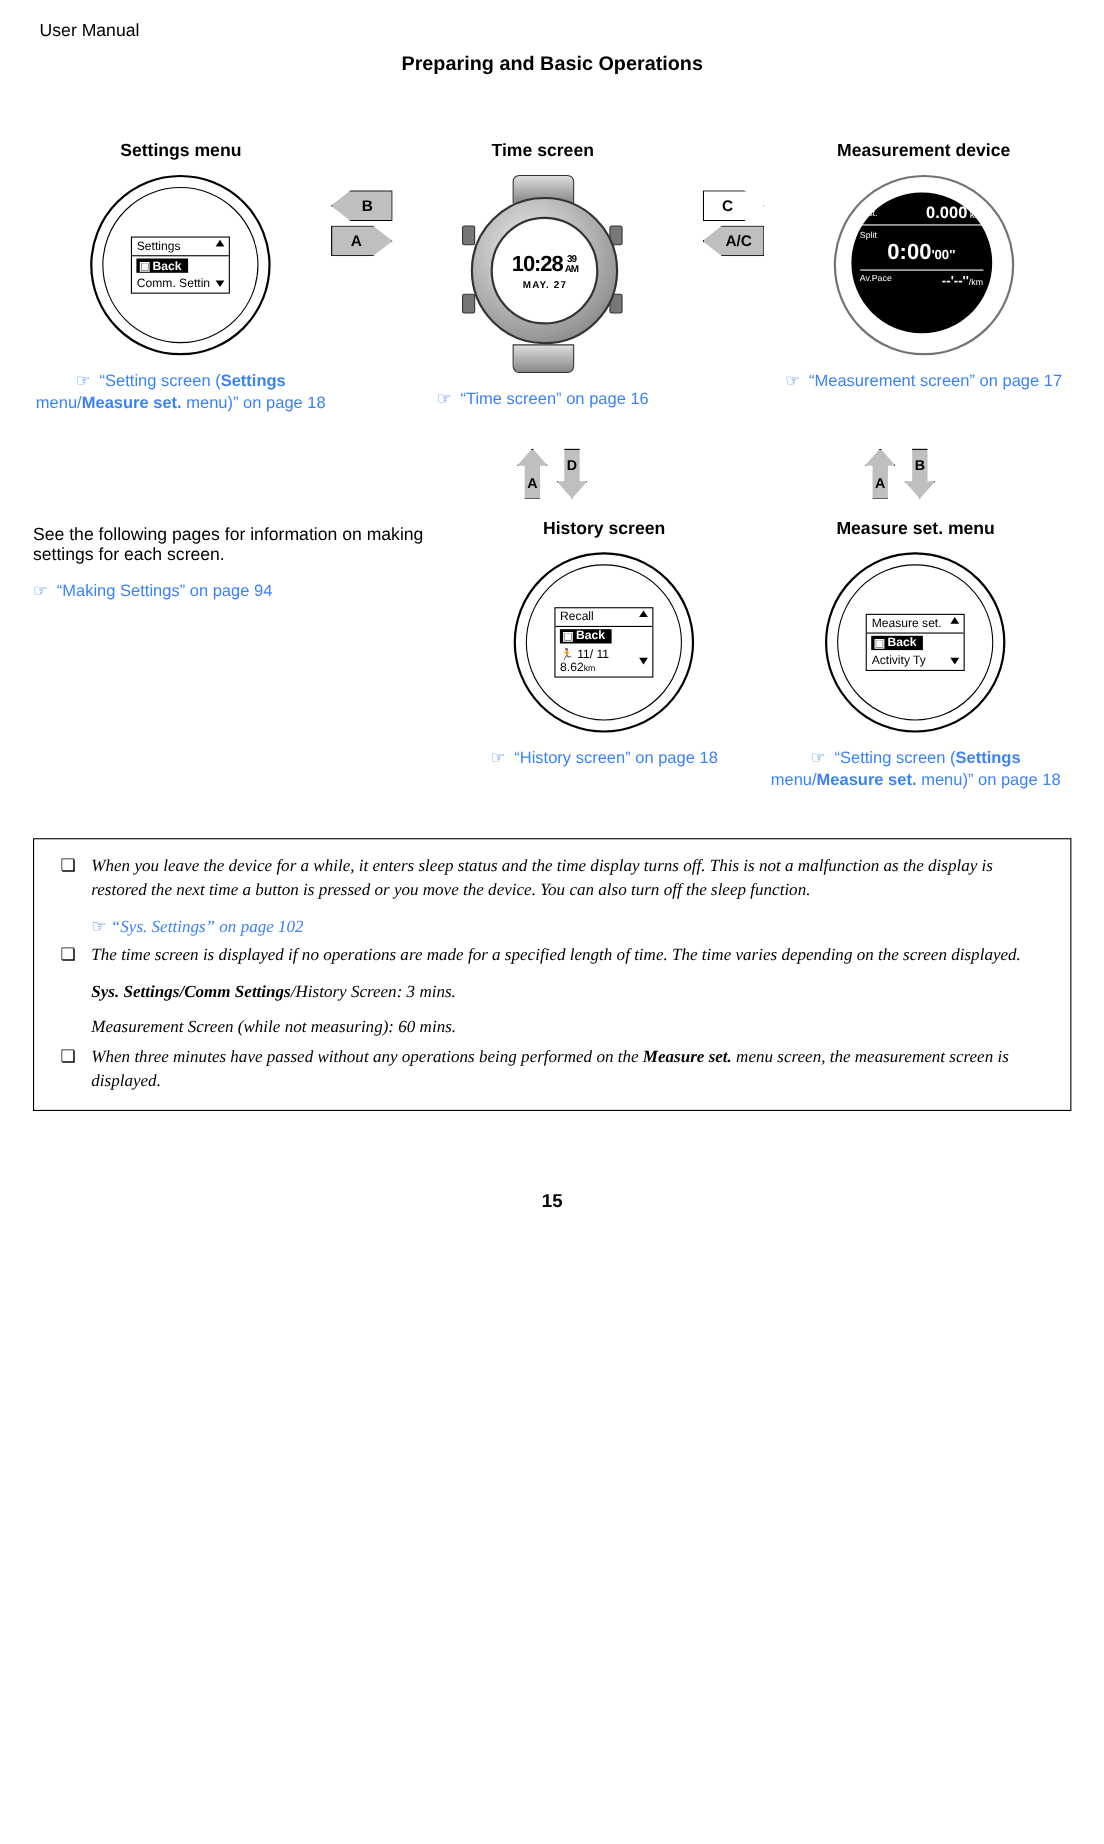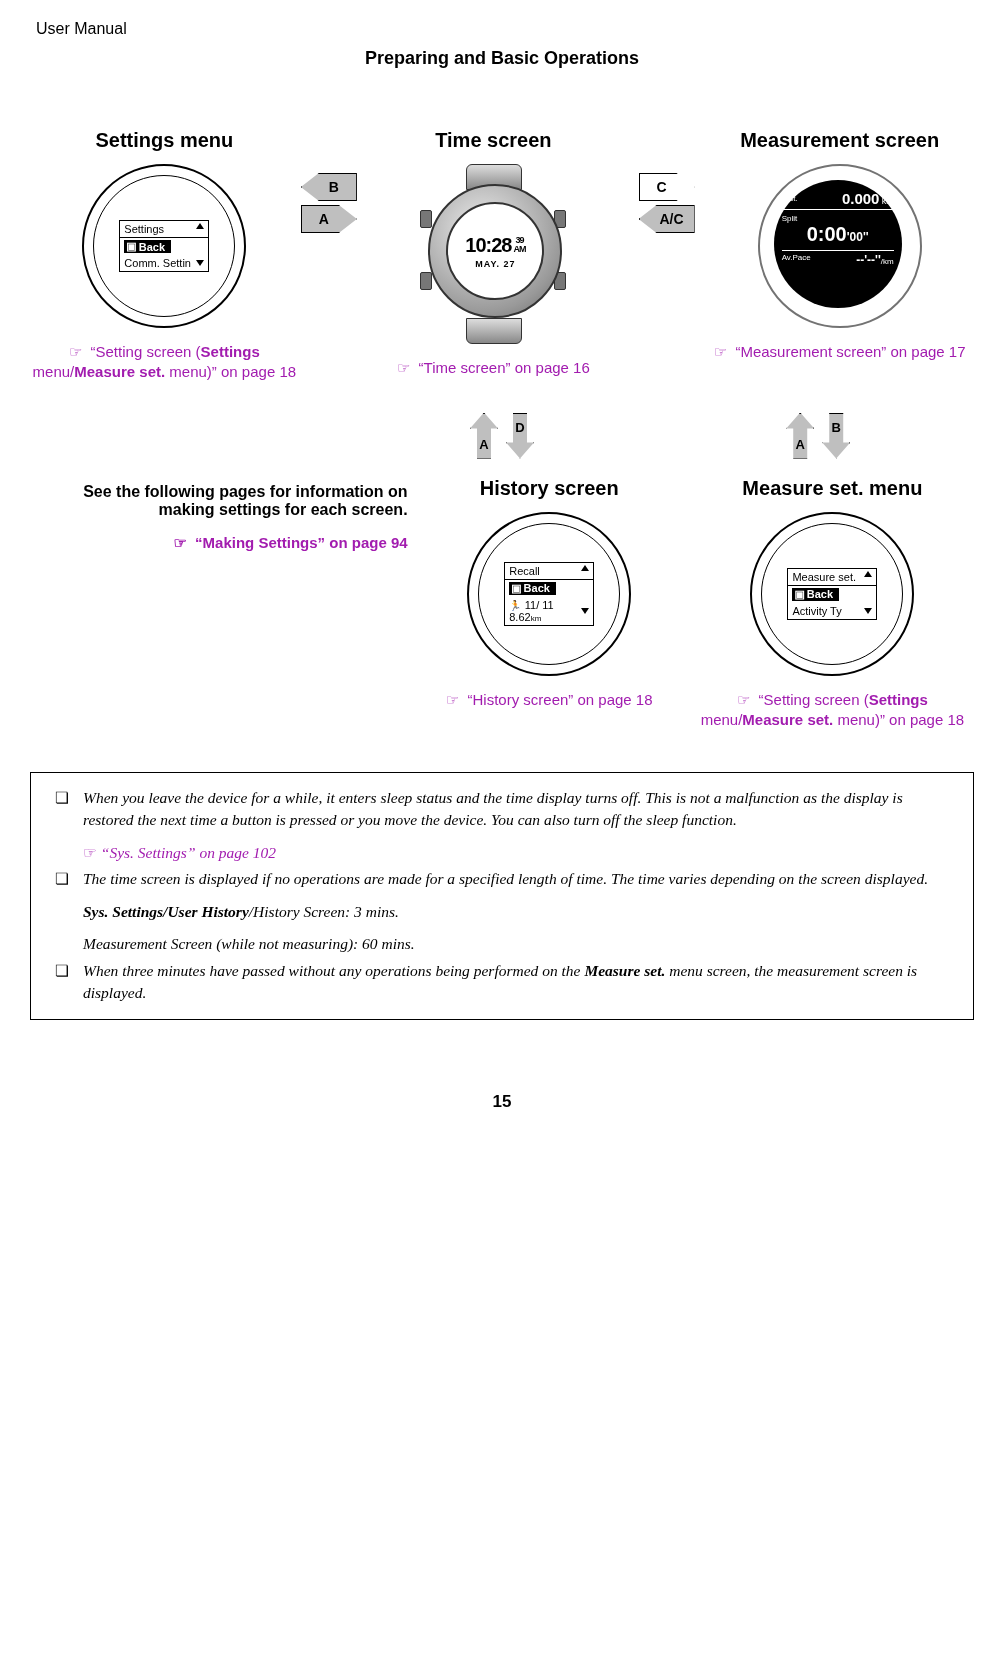--- a/index.html
+++ b/index.html
@@ -30,21 +30,21 @@
     align-items: flex-start;
     margin-bottom: 0;
   }
   .col {
     width: 33%;
     text-align: center;
     position: relative;
   }
   .screen-label {
     font-weight: bold;
-    font-size: 20px;
+    font-size: 16px;
     margin-bottom: 12px;
   }
   .circle {
     width: 160px;
     height: 160px;
     border-radius: 50%;
     border: 2px solid #000;
     margin: 0 auto;
     position: relative;
     display: flex;
@@ -88,21 +88,21 @@
     display:inline-flex;
     align-items:center;
     gap:2px;
   }
   .tri-up {
     width:0;height:0;border-left:4px solid transparent;border-right:4px solid transparent;border-bottom:6px solid #000;display:inline-block;
   }
   .tri-down {
     width:0;height:0;border-left:4px solid transparent;border-right:4px solid transparent;border-top:6px solid #000;display:inline-block;
   }
-  .link-blue { color:#a21caf; }
+  .link-blue { color:#3b82f6; }
   .ref {
     font-size: 15px;
     margin-top: 14px;
     line-height: 1.35;
   }
   .ref .hand { margin-right:4px; }
   .bold { font-weight:bold; }
 
   .arrow-col {
     display:flex; flex-direction:column; align-items:center; justify-content:center; width:70px; margin-top:44px;
@@ -121,21 +121,21 @@
   .barrow.white { background:#fff; }
   .barrow-wide { width:70px; }
   .barrow.up { width:28px; height:46px; background:#bfbfbf; clip-path: polygon(50% 0,100% 16px,75% 16px,75% 100%,25% 100%,25% 16px,0 16px); font-size:13px; display:flex;align-items:flex-end;justify-content:center;padding-bottom:6px;}
   .barrow.down { width:28px; height:46px; background:#bfbfbf; clip-path: polygon(25% 0,75% 0,75% calc(100% - 16px),100% calc(100% - 16px),50% 100%,0 calc(100% - 16px),25% calc(100% - 16px)); font-size:13px; display:flex;align-items:flex-start;justify-content:center;padding-top:6px;}
 
   .vgap { height:4px; }
   .row2 { display:flex; justify-content:space-between; margin-top:30px; }
   .row2 .spacer { width:33%; }
   .row2 .arrow-pair { width:33%; display:flex; justify-content:center; gap:8px; align-items:center;}
   .row3 { display:flex; justify-content:space-between; margin-top:18px; }
-  .row3 .leftcol { width:40%; text-align:right; font-size:16px; padding-top:6px;font-weight:bold;}
+  .row3 .leftcol { width:40%; text-align:left; font-size:16px; padding-top:6px;}
   .row3 .centercol, .row3 .rightcol { width:30%; text-align:center; }
 
   .note-box {
     border:1.5px solid #000;
     margin-top:42px;
     padding:10px 18px 14px 18px;
     font-family: Georgia, 'Times New Roman', serif;
     font-style: italic;
     font-size:15.5px;
     line-height:1.45;
@@ -257,21 +257,21 @@
       </div>
     </div>
 
     <div class="arrow-col arrow-col-wide">
       <div class="barrow right white">C</div>
       <div class="vgap"></div>
       <div class="barrow left barrow-wide">A/C</div>
     </div>
 
     <div class="col">
-      <div class="screen-label">Measurement screen</div>
+      <div class="screen-label">Measurement device</div>
       <div class="meas-circle">
         <div class="meas-inner">
           <div class="meas-top">
             <span>Dist.</span>
             <span><span class="meas-dist">0.000</span> <span style="font-size:9px;">km</span></span>
           </div>
           <div class="meas-mid">
             <div style="text-align:left;font-size:8px;">Split</div>
             <span class="meas-time">0:00</span><span style="font-size:12px;font-weight:bold;">'00''</span>
           </div>
@@ -364,21 +364,21 @@
     <ul>
       <li>
         <span>When you leave the device for a while, it enters sleep status and the time display turns off. This is not a malfunction as the display is restored the next time a button is pressed or you move the device. You can also turn off the sleep function.</span>
         <div class="link-blue" style="margin-top:10px;">
           <span class="hand">☞</span>
           <span>“Sys. Settings” on page 102</span>
         </div>
       </li>
       <li>
         <span>The time screen is displayed if no operations are made for a specified length of time. The time varies depending on the screen displayed.</span>
-        <div style="margin-top:10px;"><span class="bolditalic">Sys. Settings/User History</span><span>/History Screen: 3 mins.</span></div>
+        <div style="margin-top:10px;"><span class="bolditalic">Sys. Settings/Comm Settings</span><span>/History Screen: 3 mins.</span></div>
         <div style="margin-top:10px;">Measurement Screen (while not measuring): 60 mins.</div>
       </li>
       <li>
         <span>When three minutes have passed without any operations being performed on the </span><span class="bolditalic">Measure set.</span><span> menu screen, the measurement screen is displayed.</span>
       </li>
     </ul>
   </div>
 
   <div class="page-number">15</div>
 </div>

